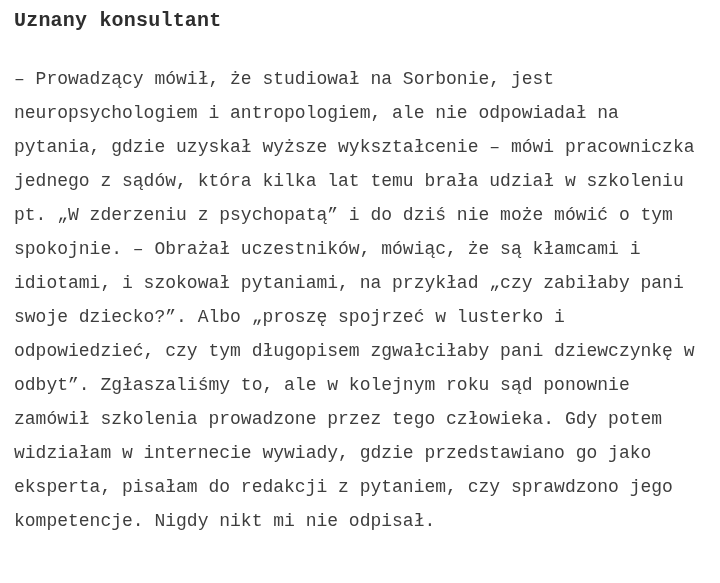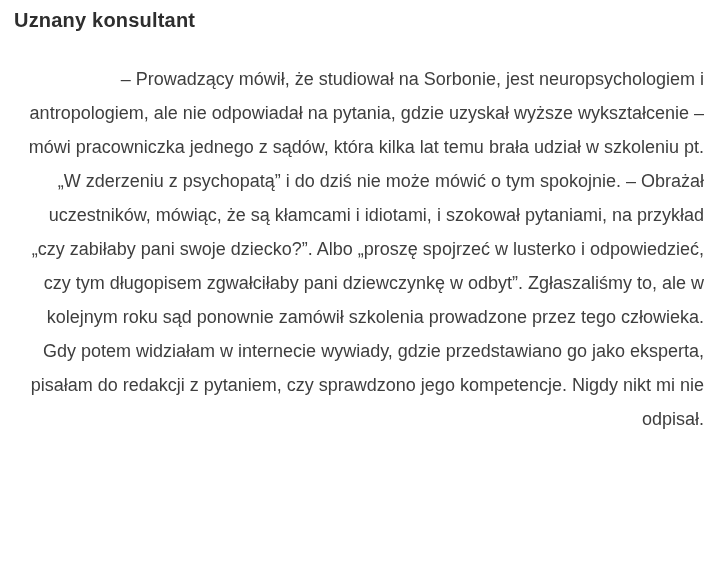--- a/index.html
+++ b/index.html
@@ -9,38 +9,38 @@
   }
   body {
     width: 720px;
     height: 583px;
     overflow: hidden;
   }
   main[data-name="article"] {
     box-sizing: border-box;
     width: 720px;
     padding: 8px 16px 0 14px;
-    font-family: Liberation Sans, sans-serif;
+    font-family: Liberation Mono, monospace;
     color: #3e3e3e;
     border-radius: 7px;
   }
   h2[data-name="article-heading"] {
     margin: 0 0 29px 0;
     font-size: 20px;
     line-height: 25px;
     font-weight: 700;
     color: #2e2e2e;
     letter-spacing: 0.2px;
   }
   p[data-name="article-paragraph"] {
     margin: 0 0 12px 0;
     font-size: 18px;
     line-height: 34px;
     font-weight: 400;
-    text-align: right;
+    text-align: left;
   }
 </style>
 </head>
 <body>
 
 <main data-name="article">
   <h2 data-name="article-heading">Uznany konsultant</h2>
   <p data-name="article-paragraph">– Prowadzący mówił, że studiował na Sorbonie, jest neuropsychologiem i antropologiem, ale nie odpowiadał na pytania, gdzie uzyskał wyższe wykształcenie – mówi pracowniczka jednego z sądów, która kilka lat temu brała udział w szkoleniu pt. „W zderzeniu z psychopatą” i do dziś nie może mówić o tym spokojnie. – Obrażał uczestników, mówiąc, że są kłamcami i idiotami, i szokował pytaniami, na przykład „czy zabiłaby pani swoje dziecko?”. Albo „proszę spojrzeć w lusterko i odpowiedzieć, czy tym długopisem zgwałciłaby pani dziewczynkę w odbyt”. Zgłaszaliśmy to, ale w kolejnym roku sąd ponownie zamówił szkolenia prowadzone przez tego człowieka. Gdy potem widziałam w internecie wywiady, gdzie przedstawiano go jako eksperta, pisałam do redakcji z pytaniem, czy sprawdzono jego kompetencje. Nigdy nikt mi nie odpisał.</p>
 </main>
 

